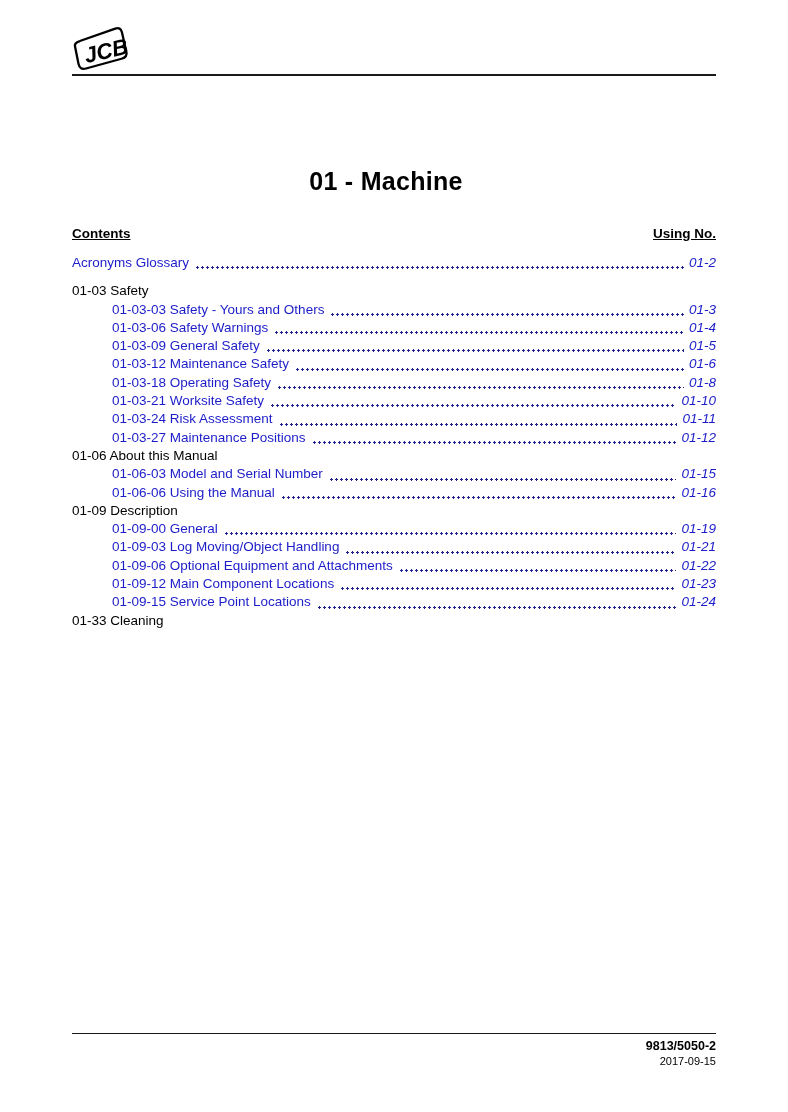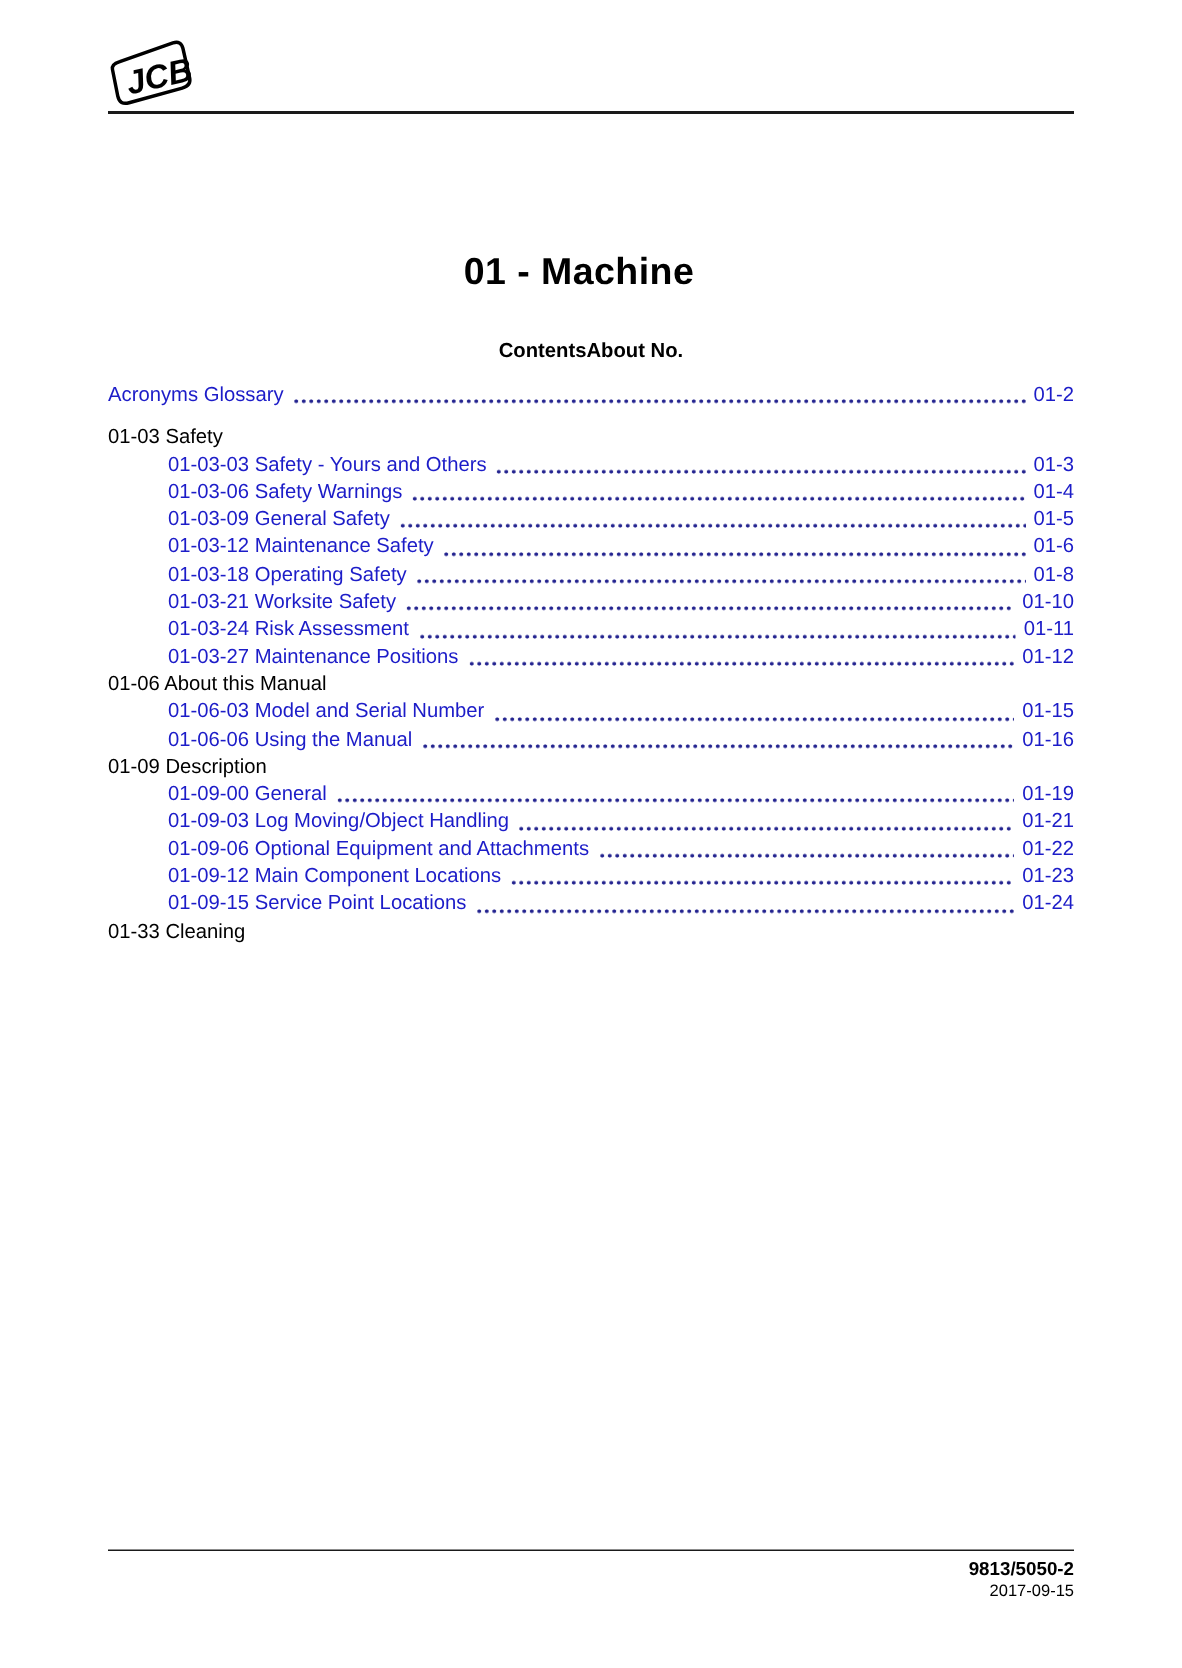--- a/index.html
+++ b/index.html
@@ -38,33 +38,34 @@
     font-weight:bold;
     letter-spacing:0.3px;
   }
   .toc{
     position:absolute;
     left:72px; right:72px; top:225px;
     font-size:13.5px;
   }
   .toc-head{
     display:flex;
-    justify-content:center;
+    justify-content:space-between;
     font-weight:bold;
     line-height:18px;
     margin-bottom:11px;
+    text-decoration:underline;
   }
   .toc-row{
     display:flex;
     align-items:flex-end;
     line-height:18.3px;
     white-space:nowrap;
   }
   .toc-row .entry-label{ color:var(--link); }
-  .toc-row .page-num{ color:var(--link); }
+  .toc-row .page-num{ color:var(--link);font-style:italic; }
   .leader{
     flex:1;
     align-self:flex-end;
     height:3px;
     margin:0 5px 3px 6px;
     background-image:radial-gradient(circle, var(--leader) 1.05px, transparent 1.4px);
     background-size:5px 3px;
     background-repeat:repeat-x;
     background-position:0 0;
   }
@@ -106,21 +107,21 @@
     </svg>
   </div>
 
   <hr class="top-rule">
 
   <h1 class="page-title">01 - Machine</h1>
 
   <div class="toc">
     <div class="toc-head">
       <span>Contents</span>
-      <span>About No.</span>
+      <span>Using No.</span>
     </div>
     <div id="toc-body">
         <div class="toc-row toc-standalone">
           <span class="entry-label">Acronyms Glossary</span>
           <span class="leader"></span>
           <span class="page-num">01-2</span>
         </div>
         <div class="toc-section">
           <div class="toc-section-heading">01-03 Safety</div>
           <div class="toc-row">

